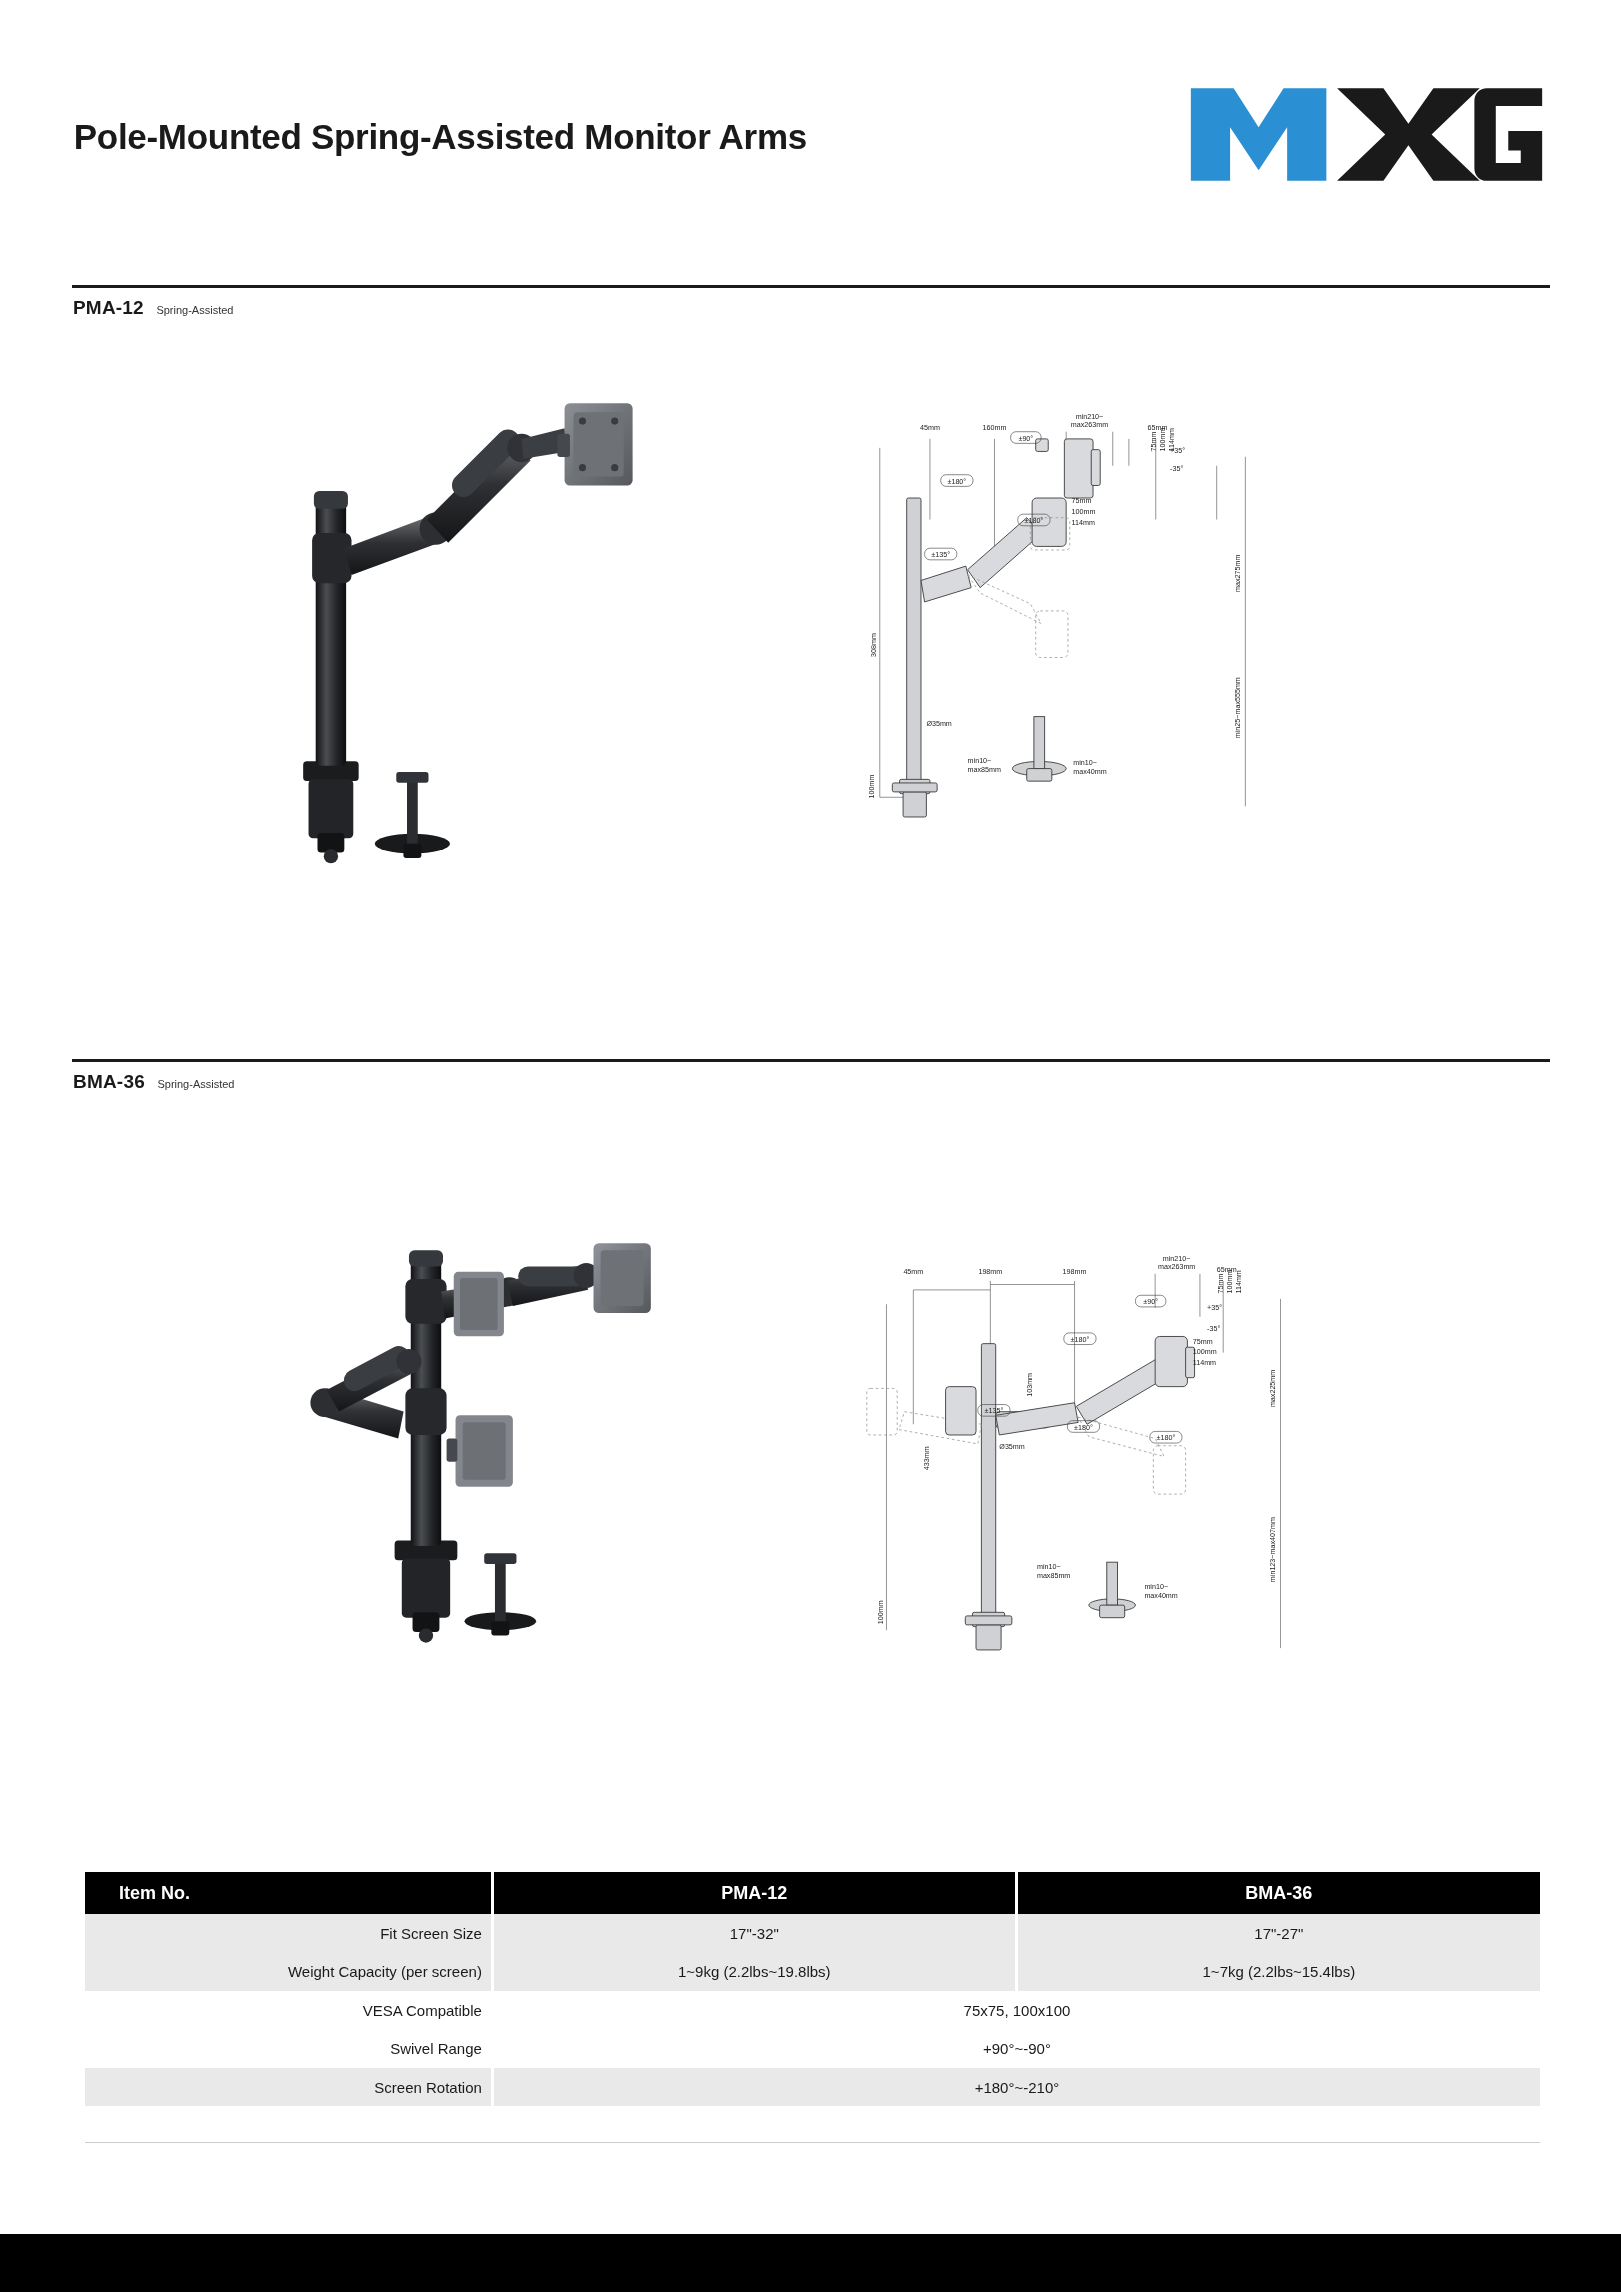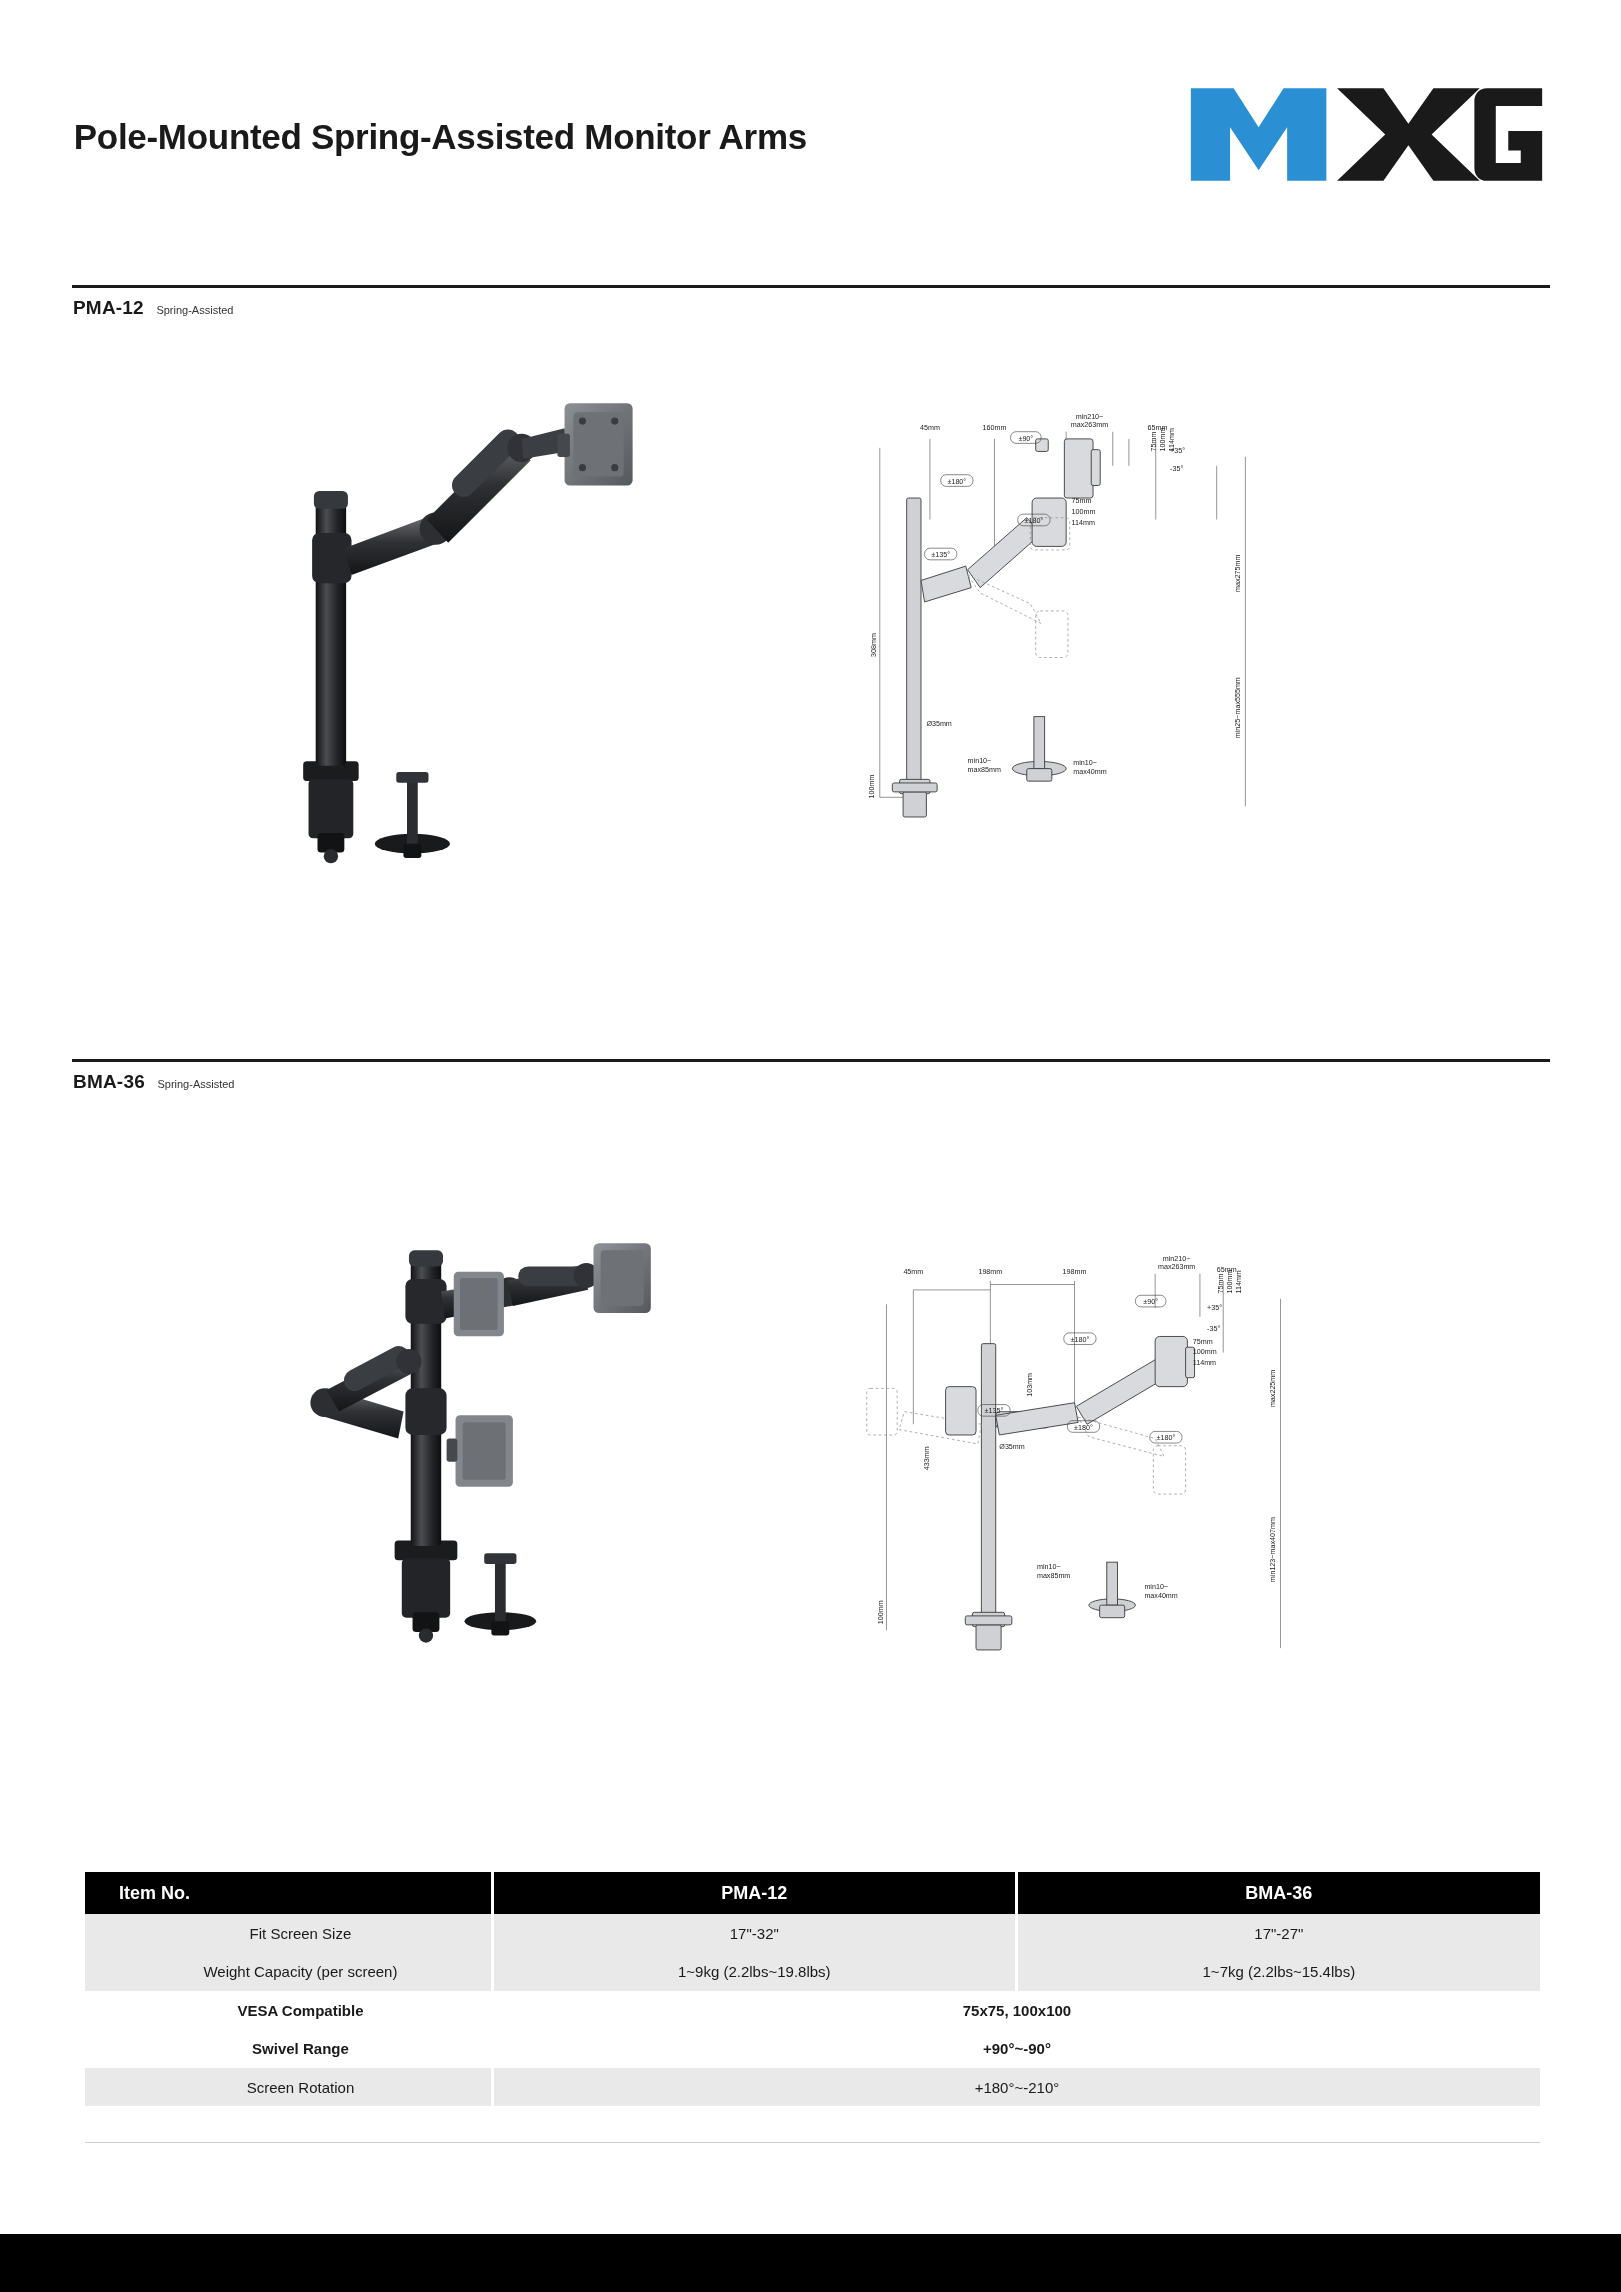--- a/index.html
+++ b/index.html
@@ -106,23 +106,23 @@
     text-align: left;
     padding-left: 34px;
     margin-left: 28px;
   }
   .spec-table tbody td {
     border-right: 3.6px solid #ffffff;
     color: #1a1a1a;
   }
   .spec-table tbody td:last-child { border-right: none; }
   .spec-table tbody tr.shade td { background: #e9e9e9; }
-  .spec-table tbody tr.plain td { background: #ffffff; font-weight: bold; }
+  .spec-table tbody tr.plain td { background: #ffffff; }
   .spec-table tbody td.left-col {
-    text-align: center;
+    text-align: right;
     padding-left: 34px;
   }
   .col-label { width: 28%; }
   .col-a { width: 36%; }
   .col-b { width: 36%; }
 
   .table-bottom-rule {
     position: absolute;
     left: 85px;
     top: 2142px;

